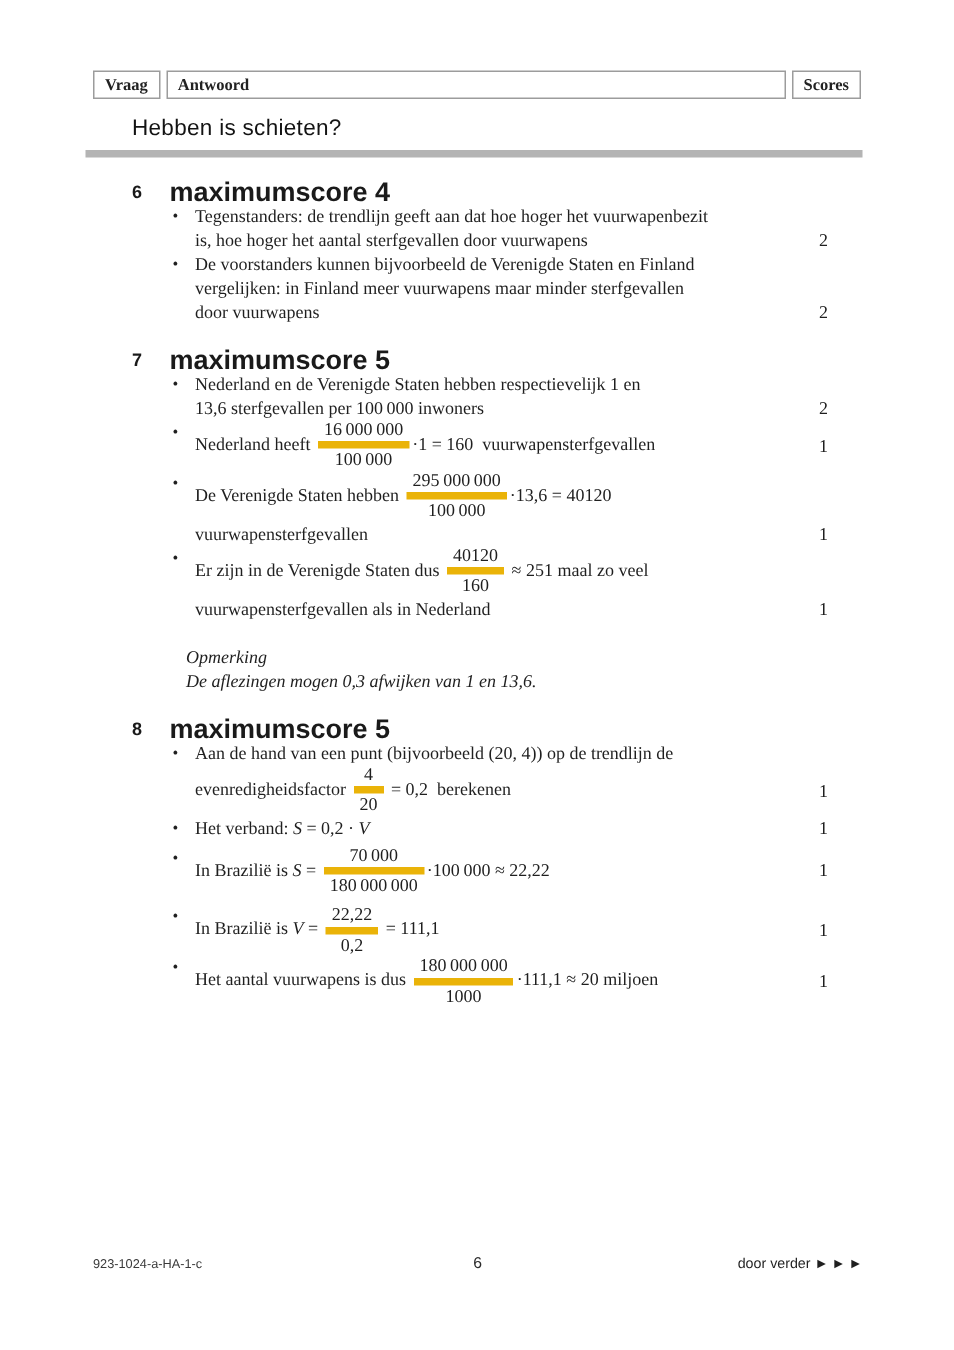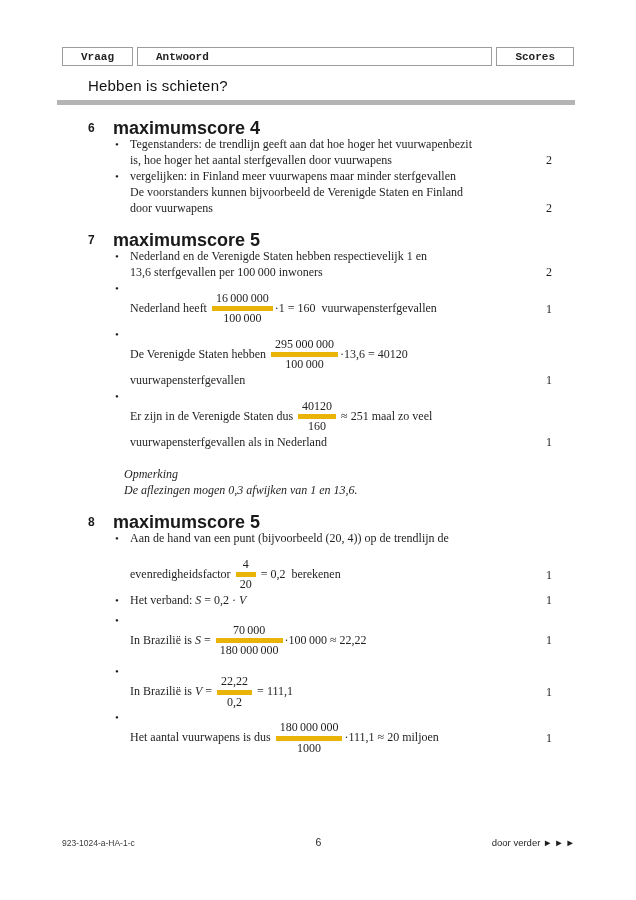--- a/index.html
+++ b/index.html
@@ -15,22 +15,22 @@
   }
 
   
   .header-row {
     position: absolute; top: 47px; left: 62px; width: 512px;
     display: flex; gap: 4px; height: 19px;
   }
   .hbox {
     border: 1px solid #9c9c9c;
     display: flex; align-items: center;
-    padding: 0 18px;
-    font-family: Liberation Mono, monospace;
+    padding: 0 7px;
+    font-family: Liberation Serif, serif;
     font-weight: bold; font-size: 11px; color: #222;
     background: #fff;
   }
   .hbox-antwoord { flex: 1; }
 
   .doc-title {
     position: absolute; top: 77px; left: 88px; margin: 0;
     font-family: "Liberation Sans", sans-serif;
     font-weight: normal; font-size: 15px; color: #131313;
     letter-spacing: 0.2px;
@@ -54,21 +54,21 @@
     font-weight: bold; font-size: 18px; color: #1a1a1a;
     line-height: 16px;
   }
 
   .bullet { display: flex; margin-left: 2px; }
   .marker { flex: 0 0 15px; line-height: 16px; font-size: 11px; }
   .b-body { flex: 1; min-width: 0; }
 
   .line { display: flex; align-items: baseline; line-height: 16px; }
   .line .lt { flex: 1; white-space: nowrap; }
-  .fline { align-items: center; min-height: 32px; margin-top: 12px; }
+  .fline { align-items: center; min-height: 32px; }
   .score { flex: 0 0 50px; text-align: center; color: #1f1f1f; }
 
   .frac {
     display: inline-block; vertical-align: middle; text-align: center;
     line-height: 1.12; margin: 0 2px;
   }
   .frac .num { display: block; padding: 0 4px 1px; border-bottom: 5px solid #eab308; }
   .frac .den { display: block; padding: 1px 4px 0; }
 
   .mvar { font-style: italic; }
@@ -118,24 +118,24 @@
             <span class="lt">is, hoe hoger het aantal sterfgevallen door vuurwapens</span>
             <span class="score">2</span>
           </div>
         </div>
       </div>
 
       <div class="bullet">
         <span class="marker">•</span>
         <div class="b-body">
           <div class="line">
+            <span class="lt">De voorstanders kunnen bijvoorbeeld de Verenigde Staten en Finland</span>
+          </div>
+          <div class="line">
             <span class="lt">vergelijken: in Finland meer vuurwapens maar minder sterfgevallen</span>
-          </div>
-          <div class="line">
-            <span class="lt">De voorstanders kunnen bijvoorbeeld de Verenigde Staten en Finland</span>
           </div>
           <div class="line">
             <span class="lt">door vuurwapens</span>
             <span class="score">2</span>
           </div>
         </div>
       </div>
     </section>
 
     <section class="question q-gap">

